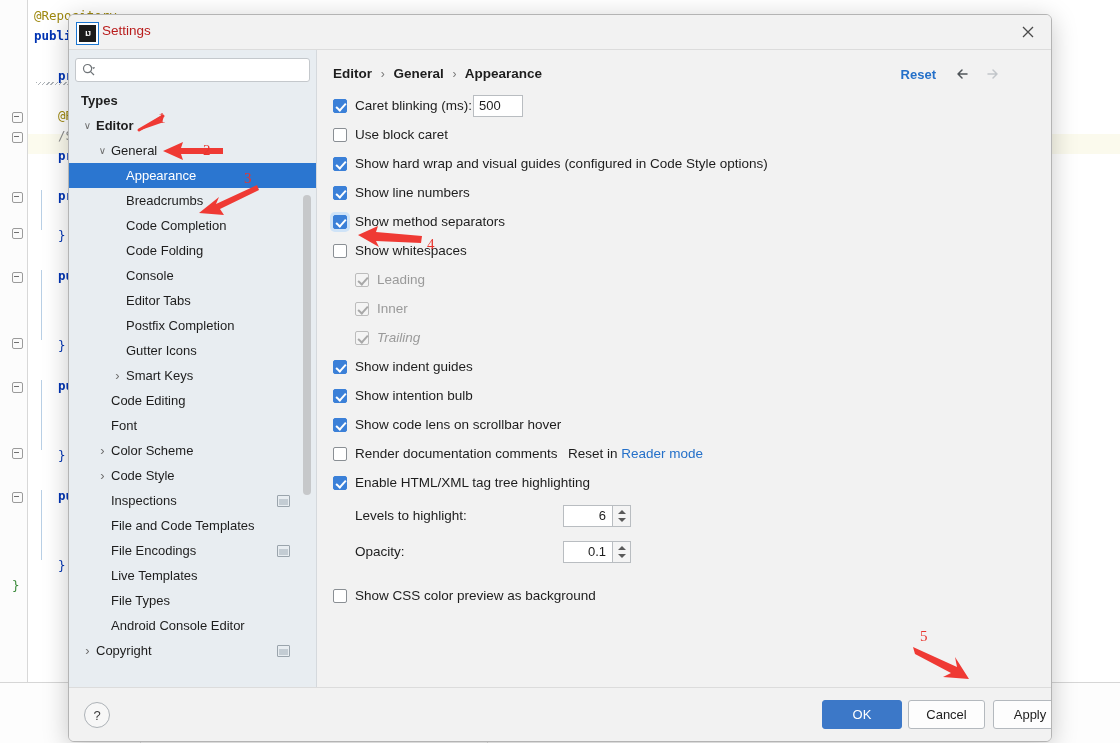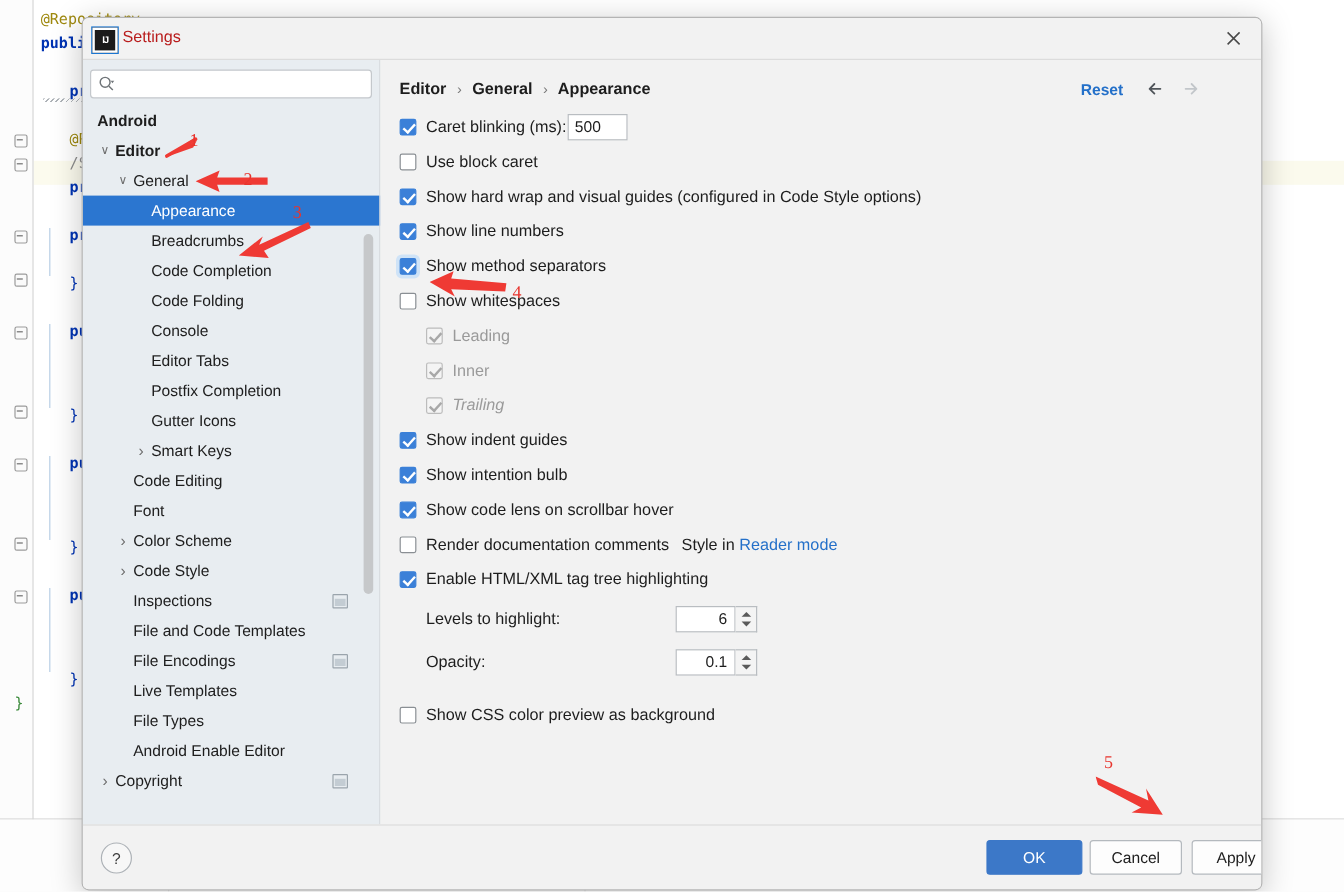--- a/index.html
+++ b/index.html
@@ -184,21 +184,21 @@
             <circle cx="5.6" cy="5.6" r="4.1" stroke="#6f7478" stroke-width="1.2" fill="none"></circle>
             <path d="M8.8 8.8 L12 12" stroke="#6f7478" stroke-width="1.2"></path>
             <path d="M10.2 4.3 l3 0 l-1.5 2 z" fill="#6f7478"></path>
           </svg>
       </span>
       <input class="search-input" value="" placeholder="" style="">
     </div>
 
     <div class="tree" id="tree">
         <div class="tnode bold">
-          <span class="lbl" style="left: 12px;">Android</span>
+          <span class="lbl" style="left: 12px;">Types</span>
         </div>
         <div class="tnode bold">
           <span class="chev" style="left: 12px;">∨</span>
           <span class="lbl" style="left: 27px;">Editor</span>
         </div>
         <div class="tnode">
           <span class="chev" style="left: 27px;">∨</span>
           <span class="lbl" style="left: 42px;">General</span>
         </div>
         <div class="tnode sel">
@@ -254,21 +254,21 @@
           <span class="lbl" style="left: 42px;">File Encodings</span>
           <span class="pin-ic"></span>
         </div>
         <div class="tnode">
           <span class="lbl" style="left: 42px;">Live Templates</span>
         </div>
         <div class="tnode">
           <span class="lbl" style="left: 42px;">File Types</span>
         </div>
         <div class="tnode">
-          <span class="lbl" style="left: 42px;">Android Enable Editor</span>
+          <span class="lbl" style="left: 42px;">Android Console Editor</span>
         </div>
         <div class="tnode">
           <span class="chev" style="left: 12px; font-size: 13px;">›</span>
           <span class="lbl" style="left: 27px;">Copyright</span>
           <span class="pin-ic"></span>
         </div>
       </div>
     <div class="sb-track">
       <div class="sb-thumb" style="top:145px;height:300px;"></div>
     </div>
@@ -341,21 +341,21 @@
           <span class="cb on"></span>
           <span class="cl">Show intention bulb</span>
         </div>
         <div class="row" style="position: absolute; left: 0px; top: 319px; right: 0px;">
           <span class="cb on"></span>
           <span class="cl">Show code lens on scrollbar hover</span>
         </div>
         <div class="row" style="position: absolute; left: 0px; top: 348px; right: 0px;">
           <span class="cb"></span>
           <span class="cl">Render documentation comments</span>
-          <span class="sublabel" style="left: 235px; top: 0px;"><span>Style in </span><span class="link">Reader mode</span></span>
+          <span class="sublabel" style="left: 235px; top: 0px;"><span>Reset in </span><span class="link">Reader mode</span></span>
         </div>
         <div class="row" style="position: absolute; left: 0px; top: 377px; right: 0px;">
           <span class="cb on"></span>
           <span class="cl">Enable HTML/XML tag tree highlighting</span>
         </div>
         <div class="row" style="position: absolute; left: 0px; top: 409px; right: 0px; height: 36px;">
           <span class="spin-lbl">Levels to highlight:</span>
           <span class="spin-field">6</span>
           <span class="spin-btns">
             <i class="up"></i>

